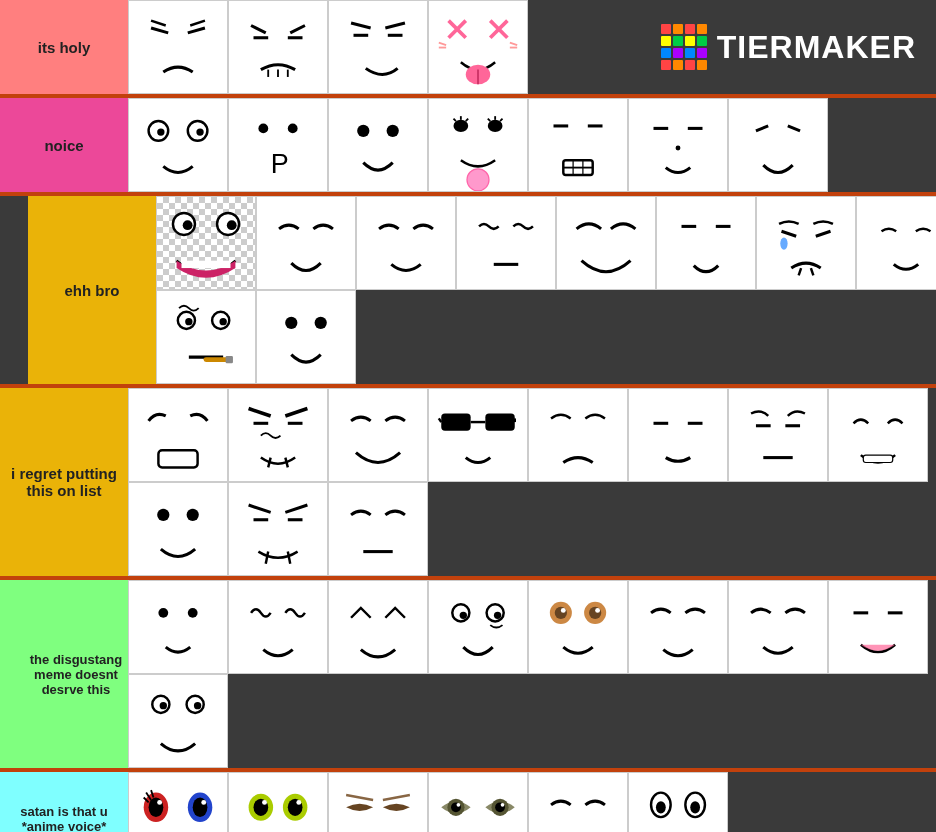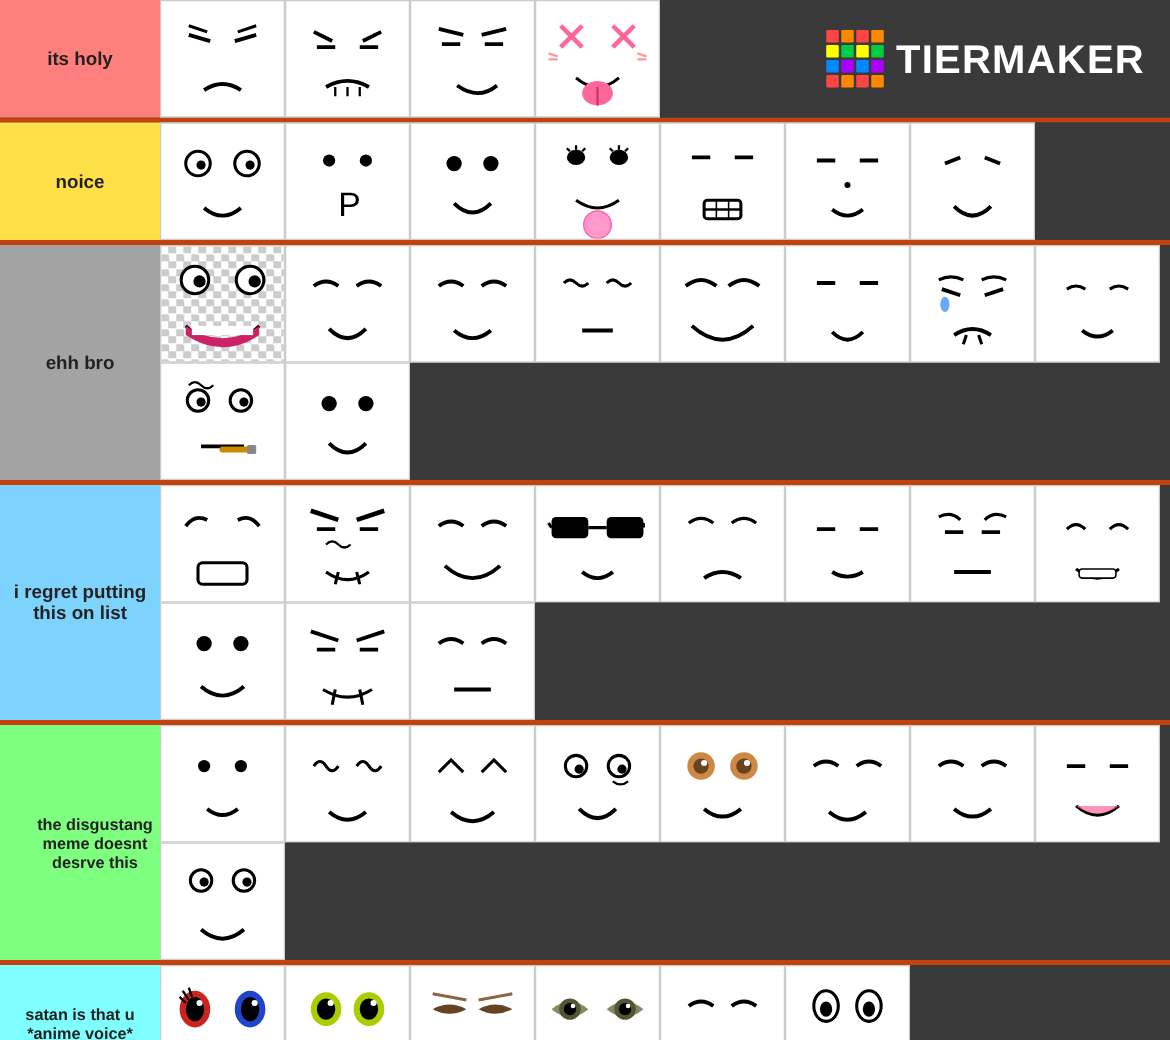--- a/index.html
+++ b/index.html
@@ -46,23 +46,23 @@
       font-size: 40px;
       overflow: hidden;
       flex-shrink: 0;
     }
     .face-cell.empty {
       background: #3a3a3a;
       border: none;
     }
     
     .tier-s  { background-color: #ff7f7f; }
-    .tier-a  { background-color: #fde047; }
-    .tier-b  { background-color: #a3a3a3; }
-    .tier-c  { background-color: #7dd3fc; }
+    .tier-a  { background-color: #ec4899; }
+    .tier-b  { background-color: #eab308; margin-left: 28px; }
+    .tier-c  { background-color: #eab308; }
     .tier-d  { background-color: #7fff7f; padding-left: 28px; }
     .tier-f  { background-color: #7fffff; }
     .header-right {
       display: flex;
       align-items: center;
       justify-content: flex-end;
       flex: 1;
       padding-right: 20px;
     }
     .tiermaker-logo {

